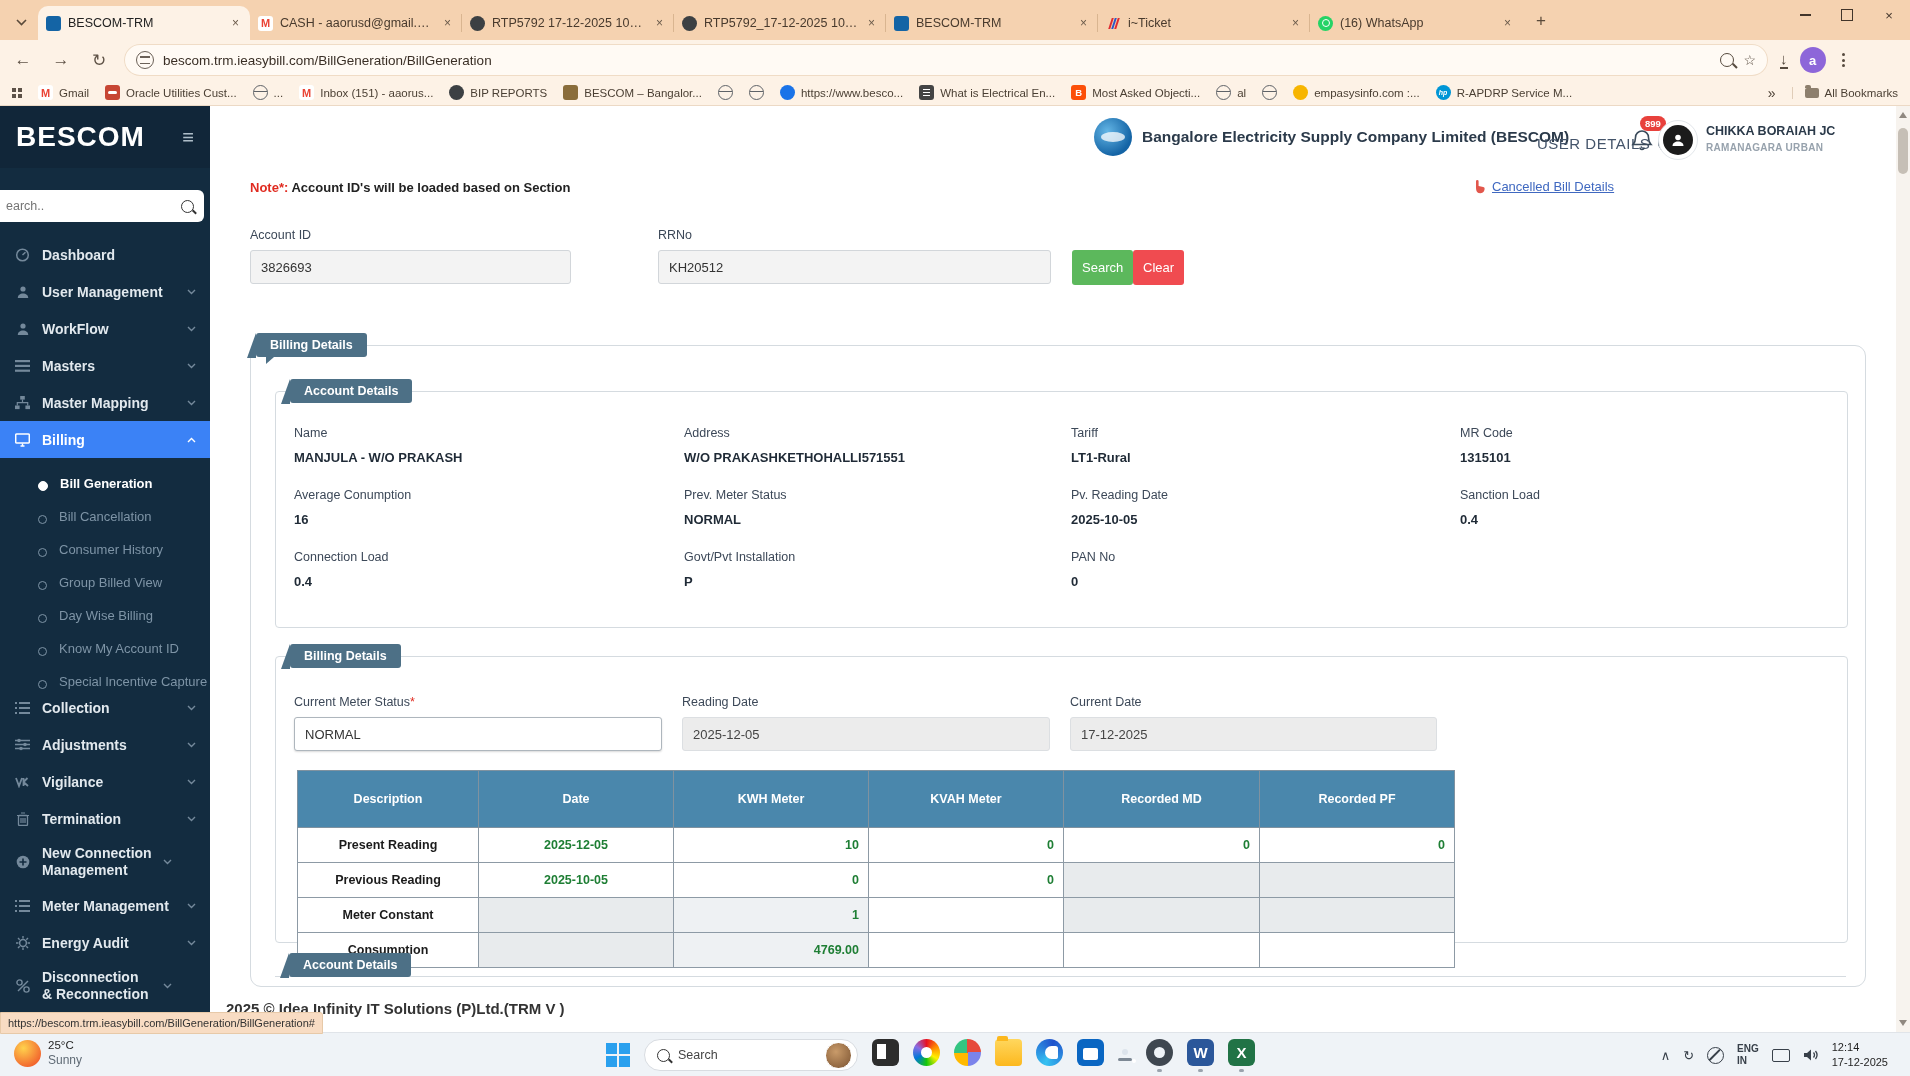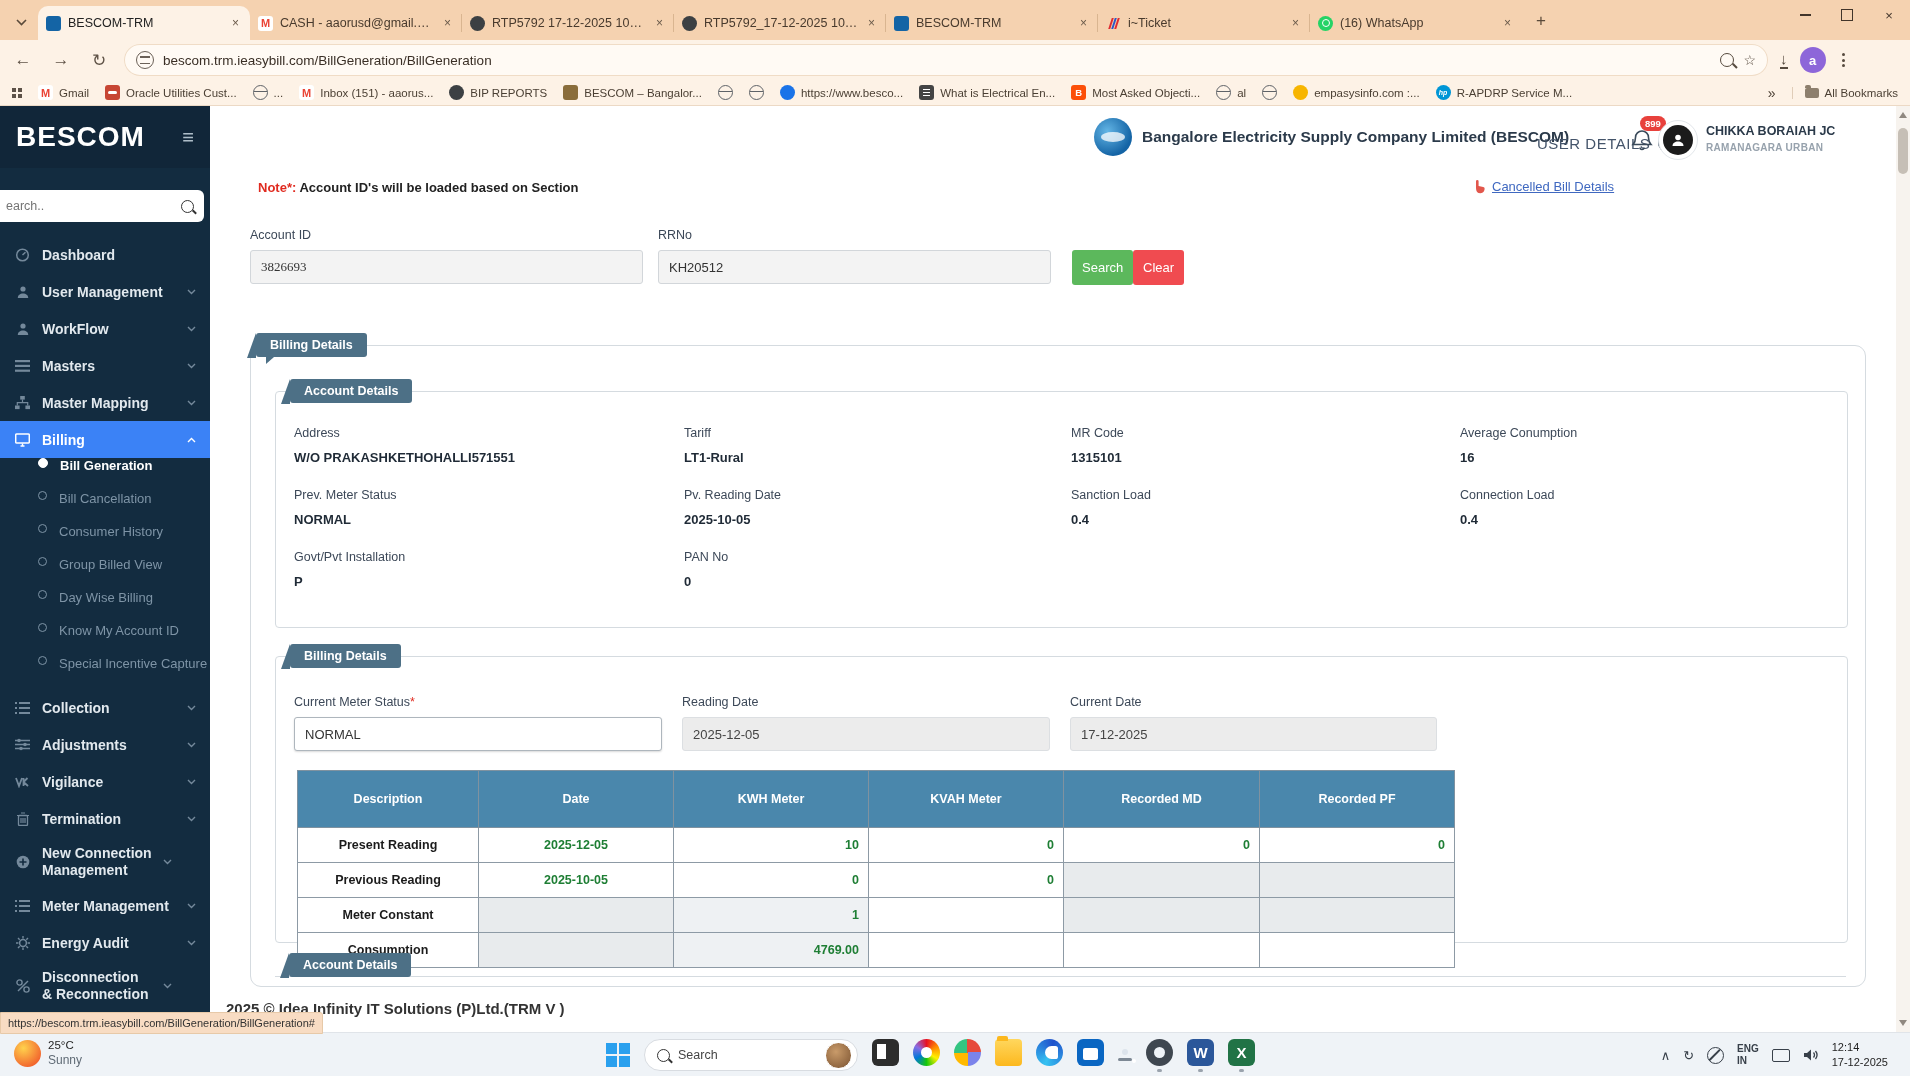--- a/index.html
+++ b/index.html
@@ -75,42 +75,42 @@
   .mag2::after{content:"";position:absolute;width:5px;height:1.8px;background:#333;transform:rotate(45deg);right:-4px;bottom:-1px}
   .nav{position:absolute;top:130px;left:0;right:0}
   .nitem{height:37px;display:flex;align-items:center;gap:11px;padding:0 14px;font-size:14px;font-weight:600;color:#e2e9ee}
   .nitem.two{height:50px}
   .nitem.two .nlbl{line-height:1.2}
   .nitem .nlbl{flex:1}
   .nico{width:17px;display:flex;justify-content:center;color:#74899b;flex:none}
   .chev{color:#74899b;flex:none;display:flex}
   .nitem.activeparent{background:#3b82f6;color:#fff}
   .nitem.activeparent .nico,.nitem.activeparent .chev{color:#fff}
-  .sub{height:33px;display:flex;align-items:flex-start;gap:12px;padding-left:38px;font-size:13px;color:#7e94a6}
+  .sub{height:33px;display:flex;align-items:flex-end;gap:12px;padding-left:38px;font-size:13px;color:#7e94a6}
   .sub .ring{width:7px;height:7px;border:1.4px solid #7e94a6;border-radius:50%;flex:none}
   .sub.active{color:#fff;font-weight:bold}
   .sub.active .ring{background:#fff;border-color:#fff;width:8px;height:8px}
 
   
   .main{position:absolute;left:210px;top:0;width:1686px;height:100%;background:#fff}
   .pagehead{position:absolute;left:0;top:0;width:100%;height:66px;background:#fff}
   .orgblock{position:absolute;left:884px;top:12px;display:flex;align-items:center;gap:10px}
   .orglogo{width:38px;height:38px;border-radius:50%;background:radial-gradient(circle at 35% 35%,#63b5e5,#1464a5 70%);position:relative;flex:none}
   .orglogo::after{content:"";position:absolute;left:7px;top:14px;width:24px;height:10px;border-radius:50%;background:rgba(255,255,255,.75)}
   .orgname{font-size:15.5px;font-weight:bold;color:#2b3a4a}
   .userdetails{position:absolute;left:1327px;top:28px;display:flex;align-items:center;gap:8px;font-size:15px;color:#44546a;letter-spacing:.5px}
   .udchev{width:18px;height:18px;border-radius:50%;background:#33475b;display:flex;align-items:center;justify-content:center}
   .bellwrap{position:absolute;left:1420px;top:22px}
   .badge{position:absolute;left:10px;top:-12px;background:#e8413c;color:#fff;font-size:9.5px;font-weight:bold;border-radius:9px;padding:2px 5px}
   .avatar{position:absolute;left:1448px;top:14px;width:38px;height:38px;border-radius:50%;background:#fff;border:1px solid #e2e6ea;display:flex;align-items:center;justify-content:center}
   .avatar .inner{width:30px;height:30px;border-radius:50%;background:#1b1b1b;display:flex;align-items:center;justify-content:center}
   .uname{position:absolute;left:1496px;top:18px;font-size:12.5px;font-weight:bold;color:#2b3a4a;white-space:nowrap}
   .uregion{position:absolute;left:1496px;top:36px;font-size:10px;font-weight:bold;color:#97a2ad;letter-spacing:.3px}
 
-  .noterow{position:absolute;left:48px;top:74px;font-size:13px;font-weight:bold;color:#222}
+  .noterow{position:absolute;left:40px;top:74px;font-size:13px;font-weight:bold;color:#222}
   .notered{color:#e02b20}
   .cancelled{position:absolute;left:1261px;top:72px;display:flex;align-items:center;gap:5px;font-size:13px}
   .cancelled a{color:#3f68c0;text-decoration:underline}
 
   .flabel{position:absolute;font-size:12.5px;color:#3c4858}
   .inp{position:absolute;height:34px;border:1px solid #d2d6da;background:#f3f3f3;border-radius:3px;font-size:13px;color:#333;padding:0 10px;box-sizing:border-box;font-family:inherit}
   .btn{position:absolute;height:35px;border:none;border-radius:3px;color:#fff;font-size:13px;padding:0 10px;font-family:inherit}
   .btn.green{background:#5cb85c}
   .btn.red{background:#f04b50}
 
@@ -625,32 +625,36 @@
       </div>
       <div class="cancelled">
         <svg width="16" height="16" viewBox="0 0 16 16">
             <path d="M5 10V3.2a1.3 1.3 0 0 1 2.6 0V8l4.6.9c.9.2 1.4.8 1.4 1.7 0 2.4-1.2 4.6-4.1 4.6-3.2 0-4.5-1.7-4.5-5.2z" fill="#e2574c"></path>
             <rect x="4.6" y="9.2" width="2" height="2.4" fill="#fff" opacity=".0"></rect>
           </svg>
         <a>Cancelled Bill Details</a>
       </div>
 
       <span class="flabel" style="left:40px;top:122px">Account ID</span>
-      <input class="inp" style="left: 40px; top: 144px; width: 393px; font-family: Liberation Serif, serif;" readonly="" value="3826693">
+      <input class="inp" style="left: 40px; top: 144px; width: 321px;" readonly="" value="3826693">
       <span class="flabel" style="left:448px;top:122px">RRNo</span>
       <input class="inp" style="left: 448px; top: 144px; width: 393px;" readonly="" value="KH20512">
       <button class="btn green" style="left:862px;top:144px">Search</button>
       <button class="btn red" style="left:923px;top:144px">Clear</button>
 
       <div class="outerbox">
         <span class="ribbon tail" style="left:5px;top:-13px">Billing Details</span>
 
         <div class="accbox">
           <span class="ribbon" style="left:14px;top:-13px">Account Details</span>
           <div class="fields">
+            <div class="fld">
+                <div class="lab">Name</div>
+                <div class="val">MANJULA - W/O PRAKASH</div>
+              </div>
             <div class="fld">
                 <div class="lab">Address</div>
                 <div class="val">W/O PRAKASHKETHOHALLI571551</div>
               </div>
             <div class="fld">
                 <div class="lab">Tariff</div>
                 <div class="val">LT1-Rural</div>
               </div>
             <div class="fld">
                 <div class="lab">MR Code</div>

